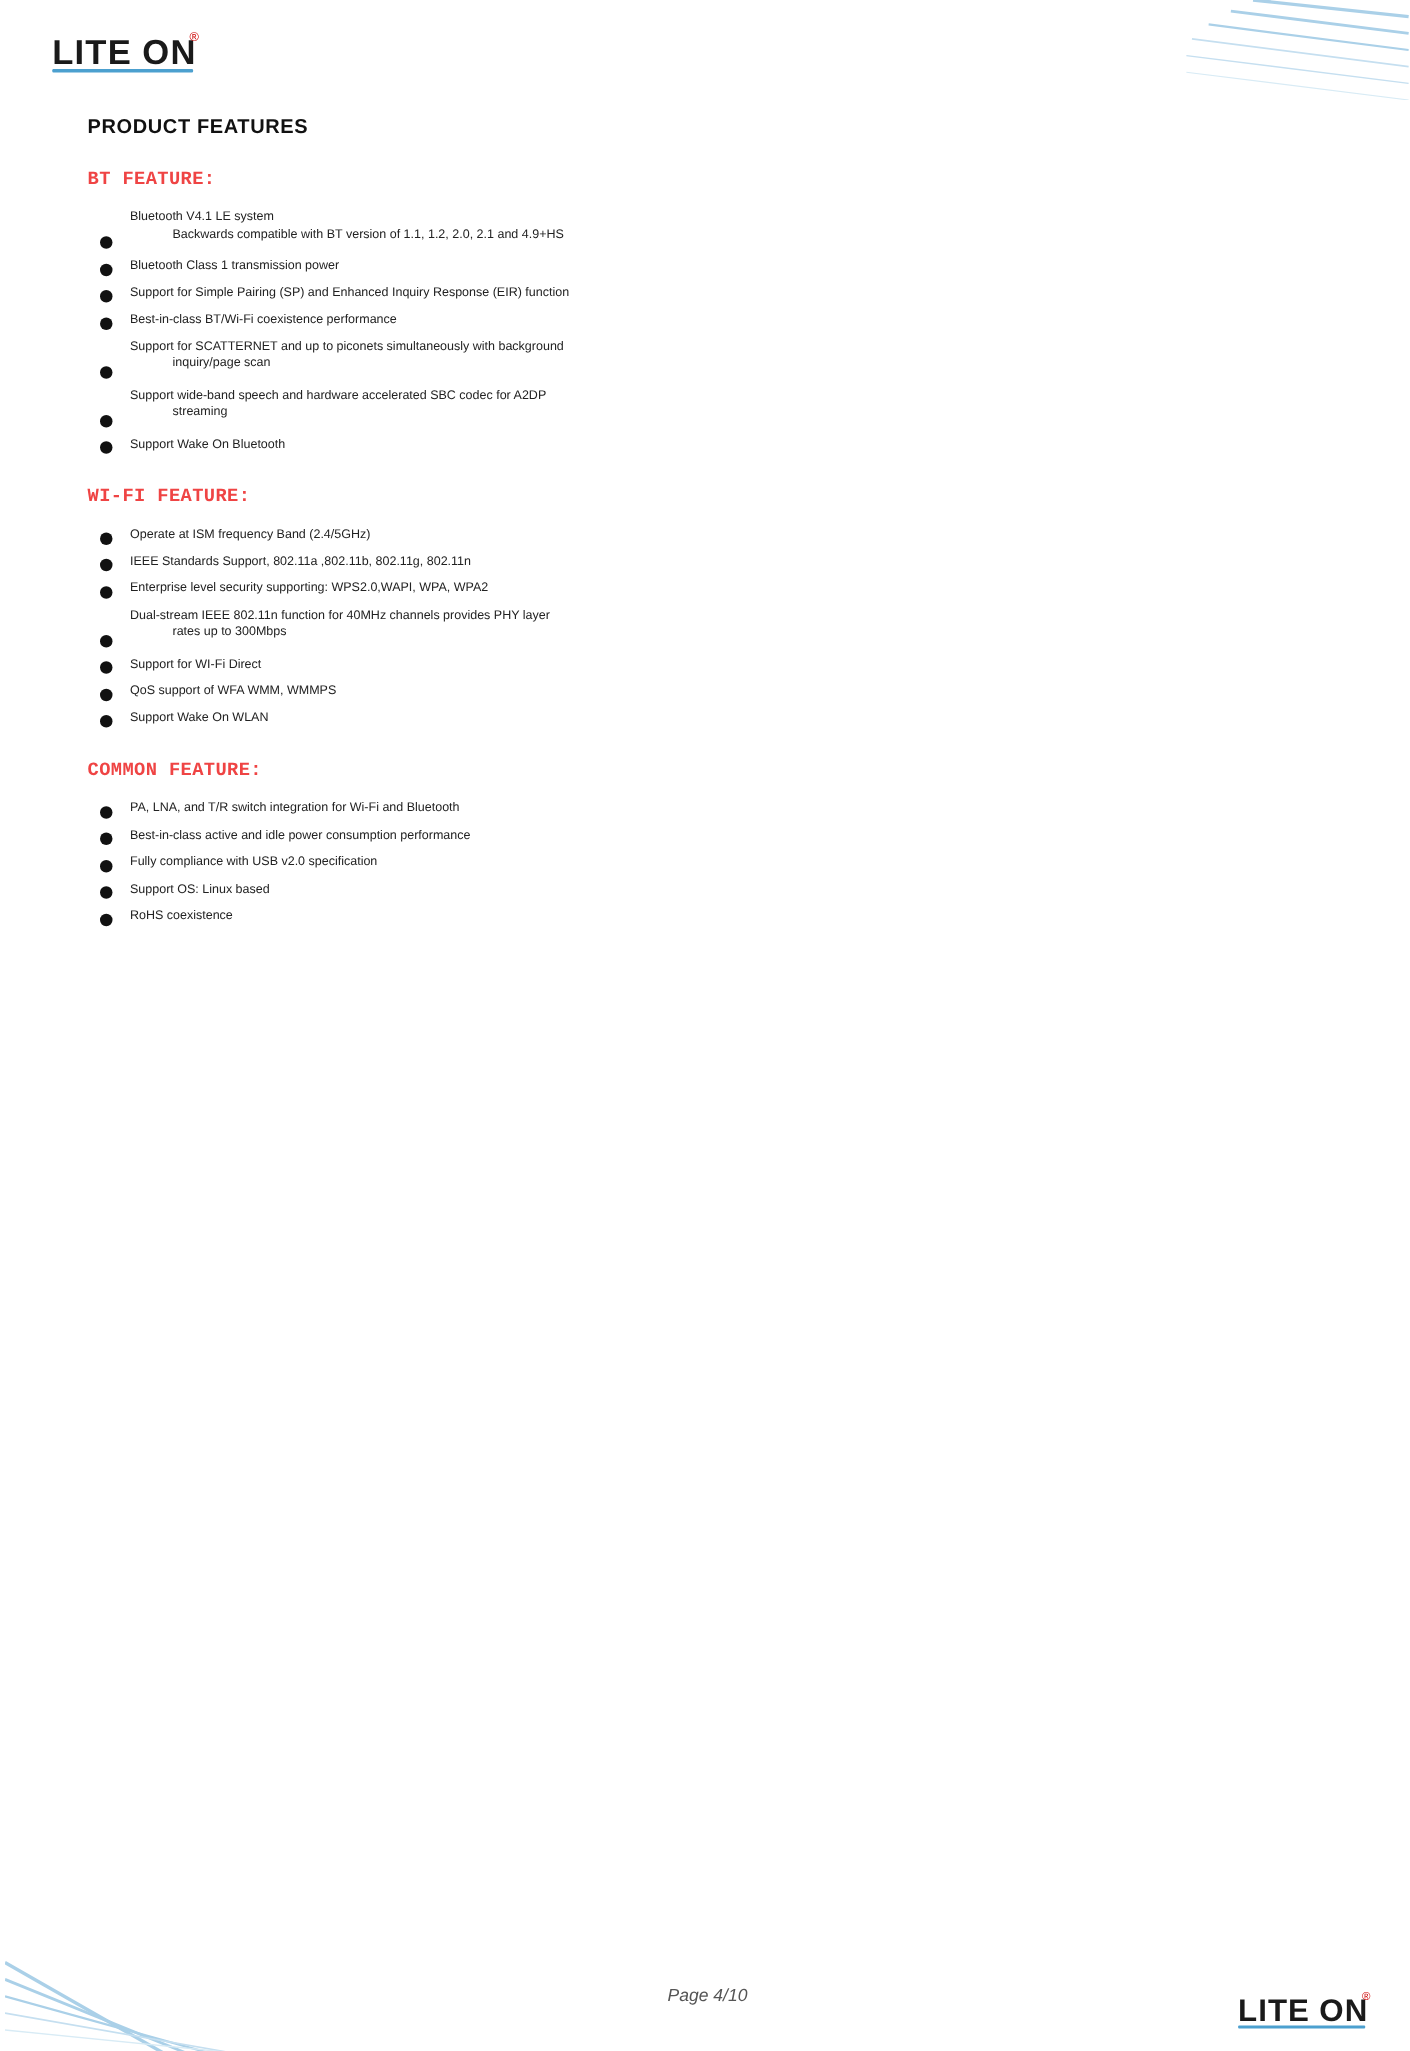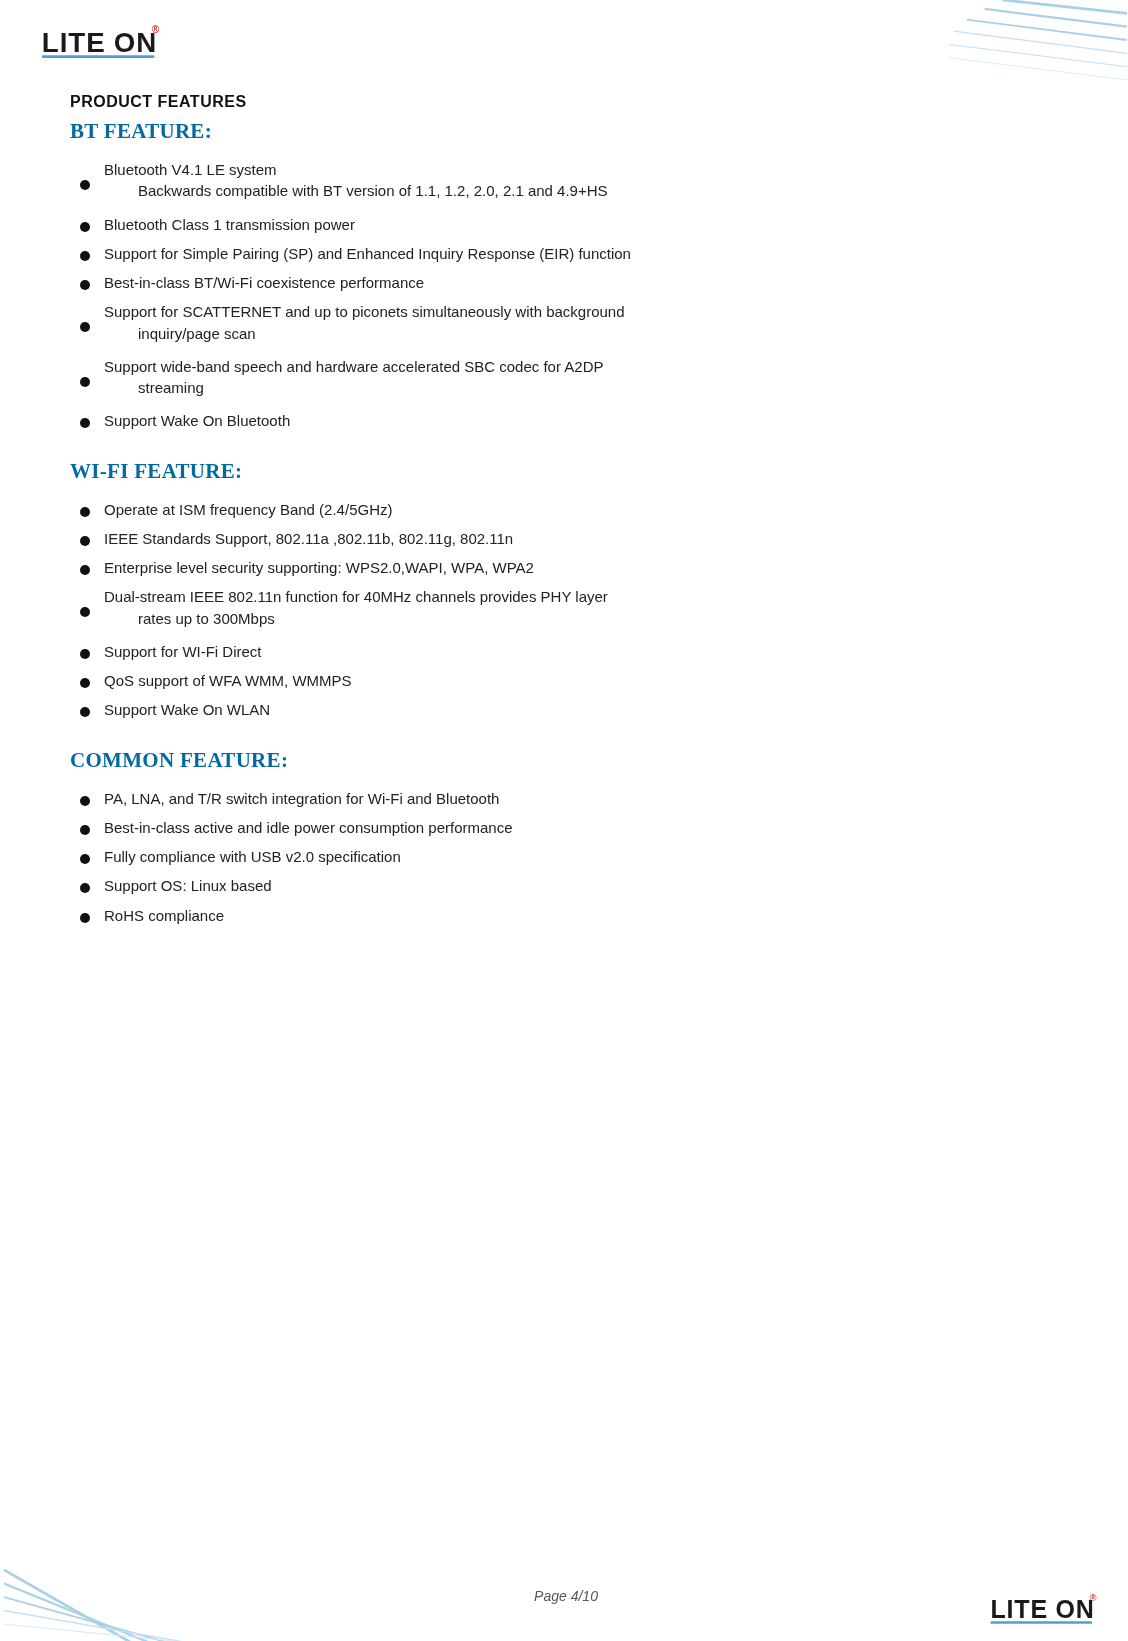--- a/index.html
+++ b/index.html
@@ -52,52 +52,52 @@
     
     .content {
       padding: 20px 70px 30px 70px;
     }
 
     .page-title {
       font-size: 16px;
       font-weight: bold;
       text-transform: uppercase;
       letter-spacing: 0.5px;
-      margin-bottom: 8px;
+      margin-bottom: 24px;
       font-family: Arial, sans-serif;
       color: #111;
     }
 
     .section-title {
-      font-size: 21px;
+      font-size: 15px;
       font-weight: bold;
       text-transform: uppercase;
       letter-spacing: 0.3px;
       margin-bottom: 14px;
       margin-top: 4px;
-      font-family: Liberation Serif, serif;
-      color: #0369a1;
+      font-family: Liberation Mono, monospace;
+      color: #ef4444;
     }
 
     .section-block {
       margin-bottom: 26px;
     }
 
     .bullet-list {
       list-style: none;
       padding: 0;
       margin: 0;
     }
 
     .bullet-list li {
       display: flex;
-      align-items: center;
+      align-items: flex-end;
       margin-bottom: 6px;
       line-height: 1.55;
-      font-size: 15px;
+      font-size: 10px;
     }
 
     .bullet-list li .bullet-dot {
       width: 10px;
       height: 10px;
       min-width: 10px;
       min-height: 10px;
       border-radius: 50%;
       background: #111;
       margin-top: 5px;
@@ -284,21 +284,21 @@
       <li>
         <span class="bullet-dot"></span>
         <span class="item-text">Fully compliance with USB v2.0 specification</span>
       </li>
       <li>
         <span class="bullet-dot"></span>
         <span class="item-text">Support OS: Linux based</span>
       </li>
       <li>
         <span class="bullet-dot"></span>
-        <span class="item-text">RoHS compliance</span>
+        <span class="item-text">RoHS coexistence</span>
       </li>
     </ul>
   </div>
 
 </div>
 
 <div class="footer">
 
   <div class="footer-deco-left">
     <svg viewBox="0 0 200 90" xmlns="http://www.w3.org/2000/svg">

